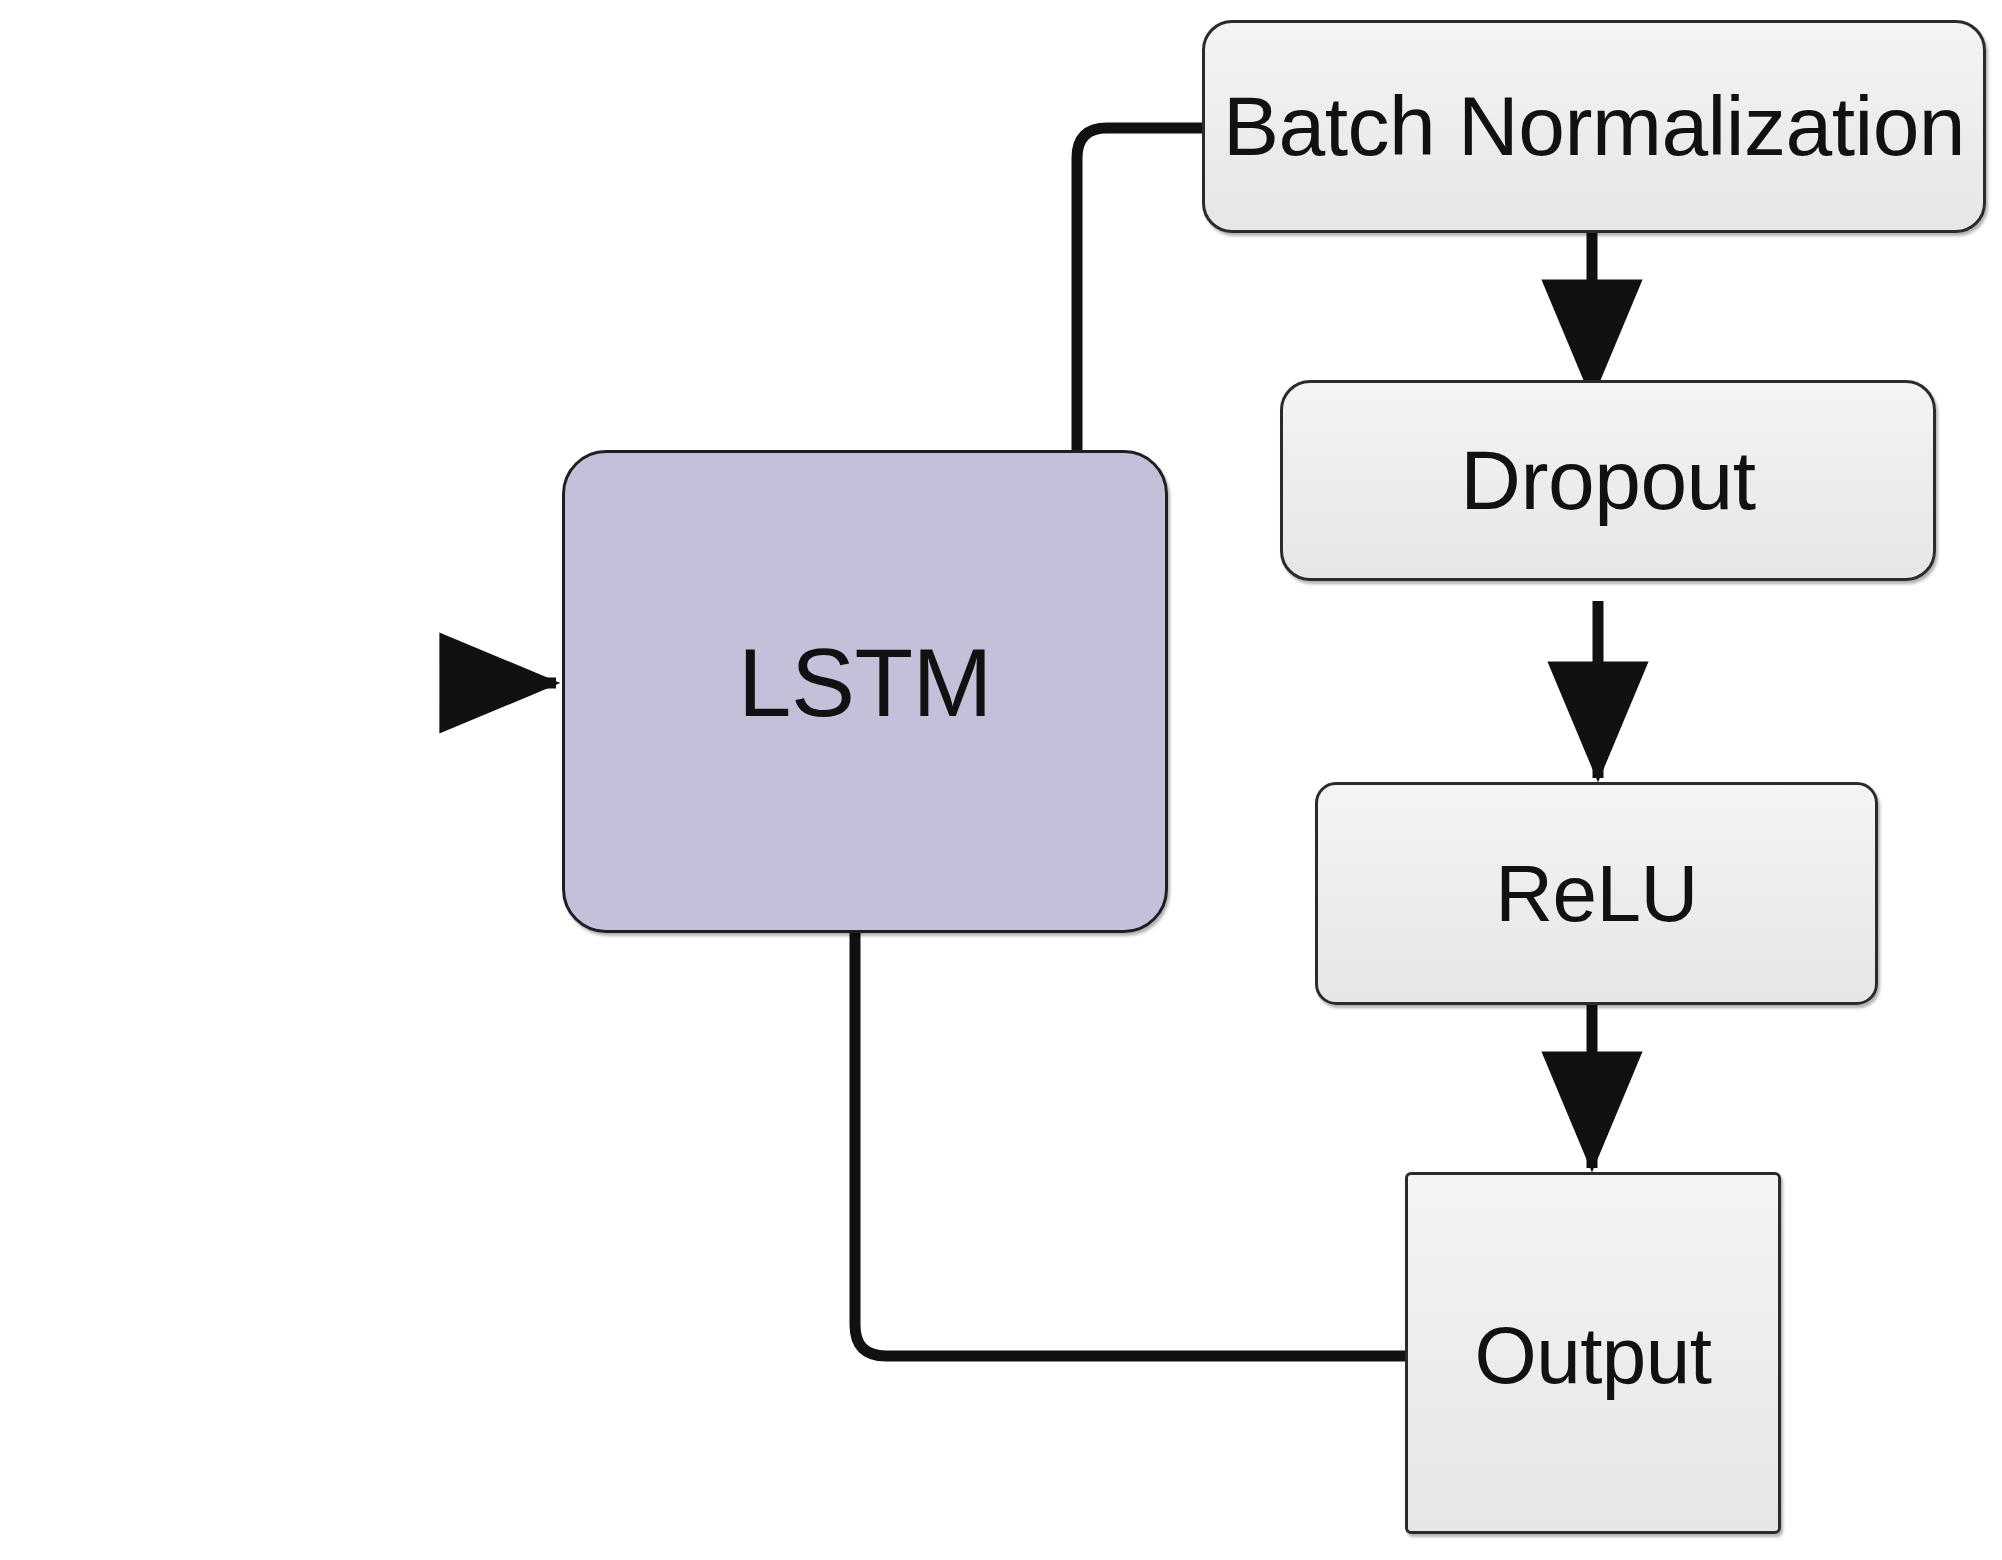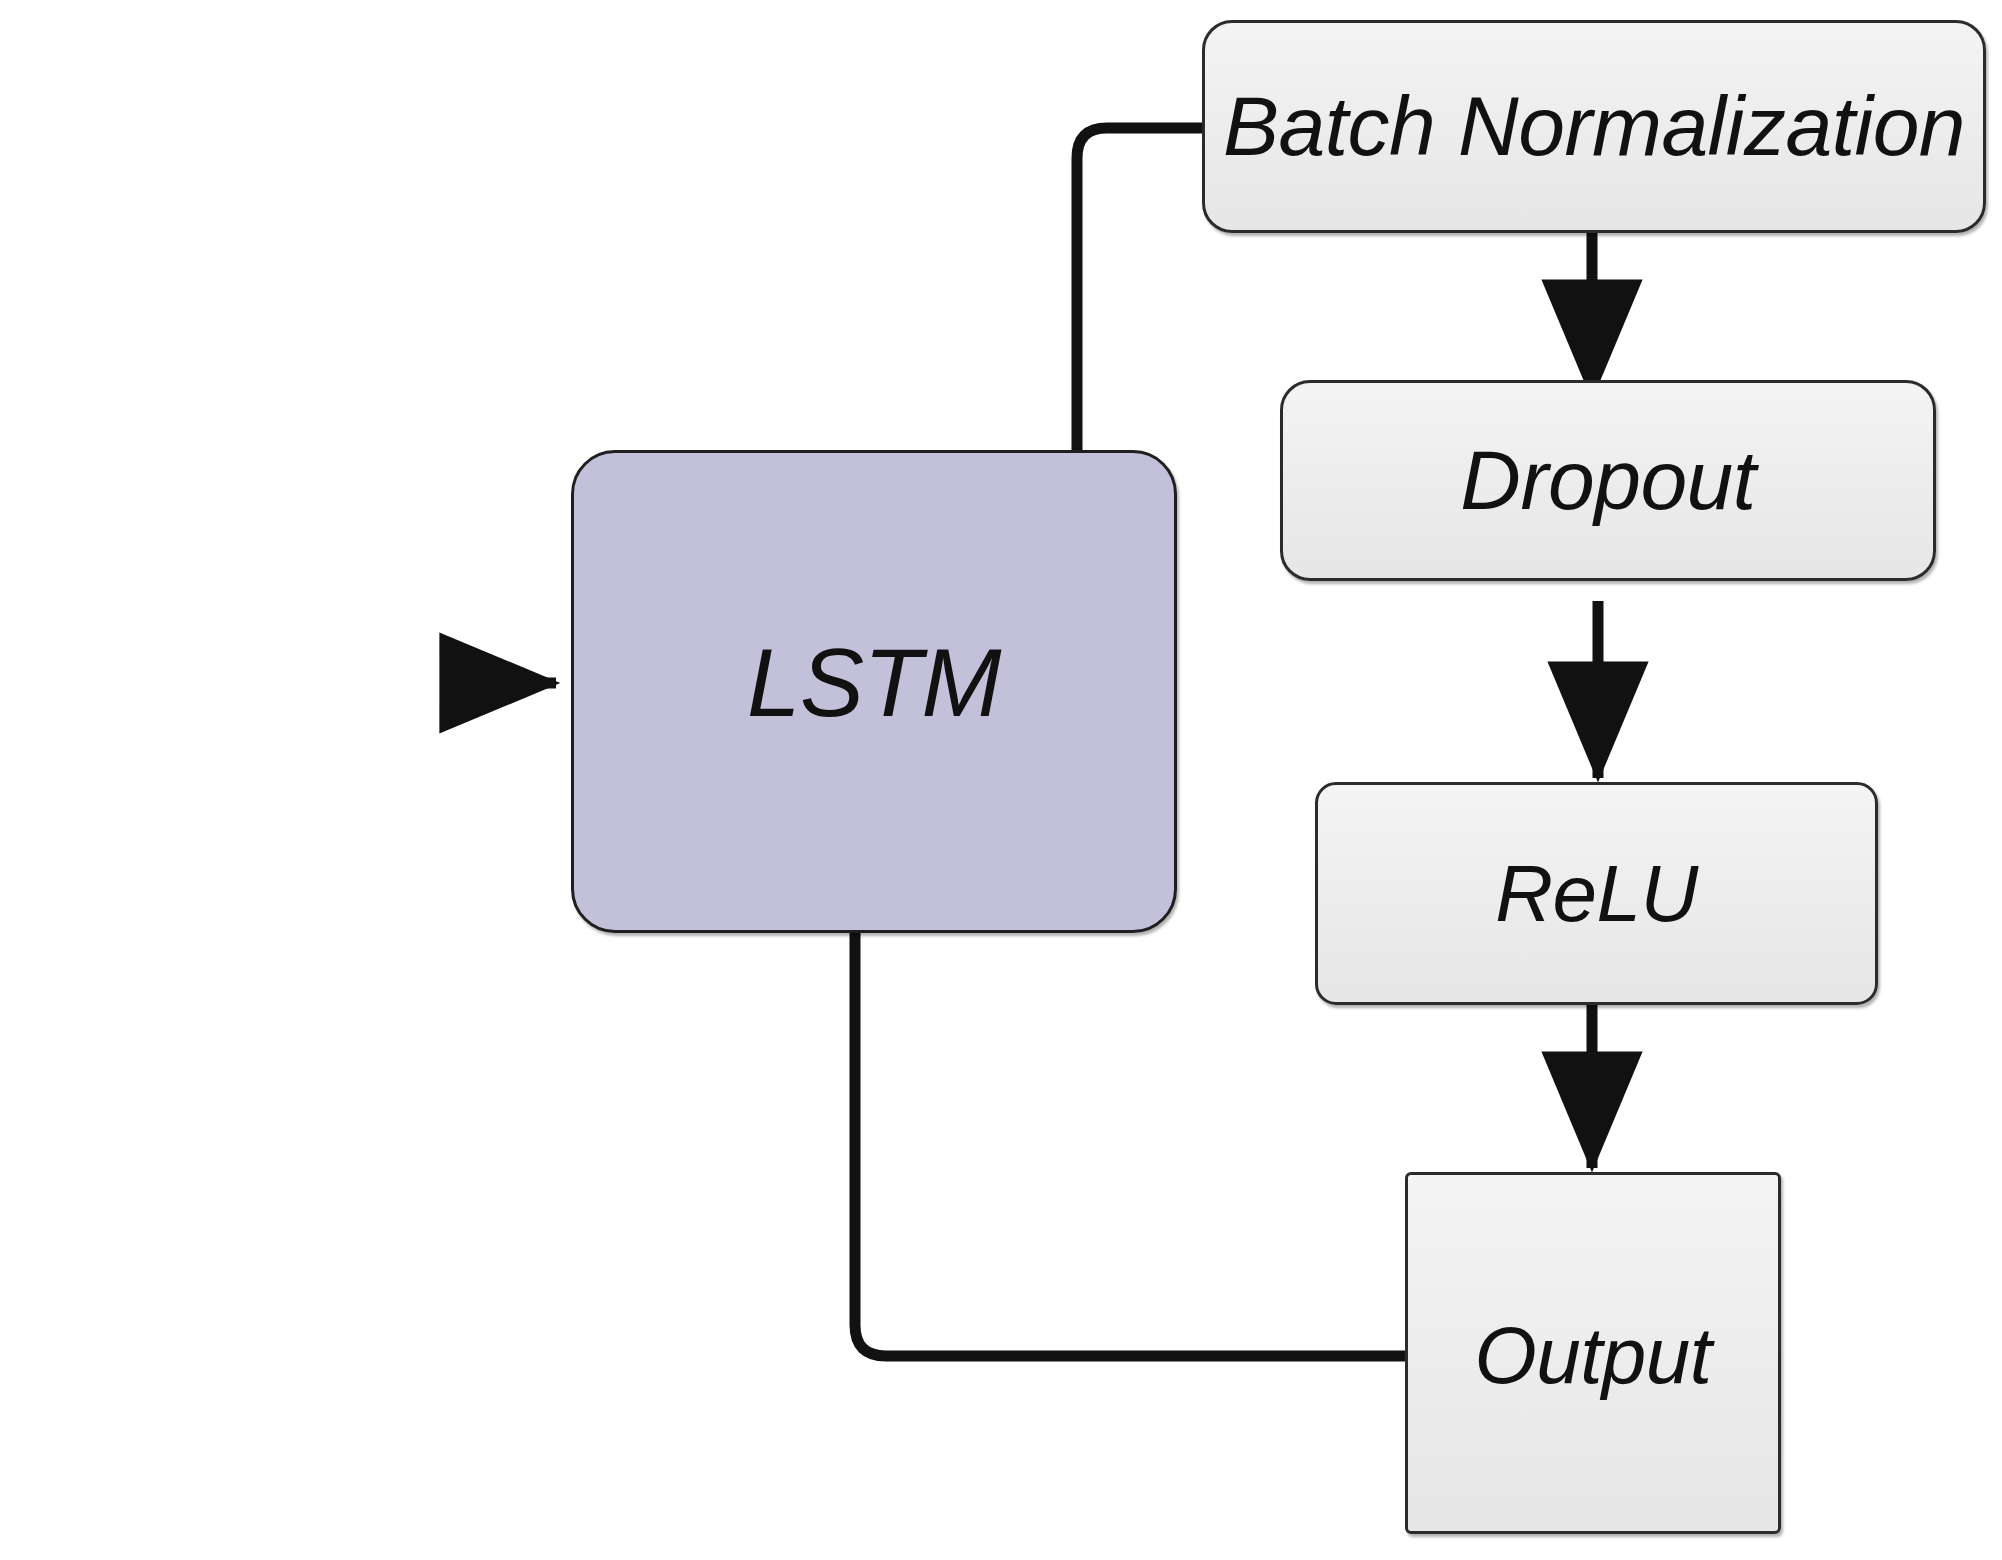--- a/index.html
+++ b/index.html
@@ -30,25 +30,23 @@
     box-shadow: 2px 3px 3px rgba(0,0,0,0.30);
     color: #111111;
     text-align: center;
     line-height: 1.02;
     letter-spacing: -0.5px;
     white-space: nowrap;
   }
   .node.accent {
     background: #c3c1da;
     border-color: #1f1f1f;
-    margin-left: 9px;
   }
   .node .line {
     display: block;
-    font-style: italic;
   }
   #svg-edges {
     position: absolute;
     left: 0;
     top: 0;
     width: 2002px;
     height: 1560px;
     pointer-events: none;
   }
 

